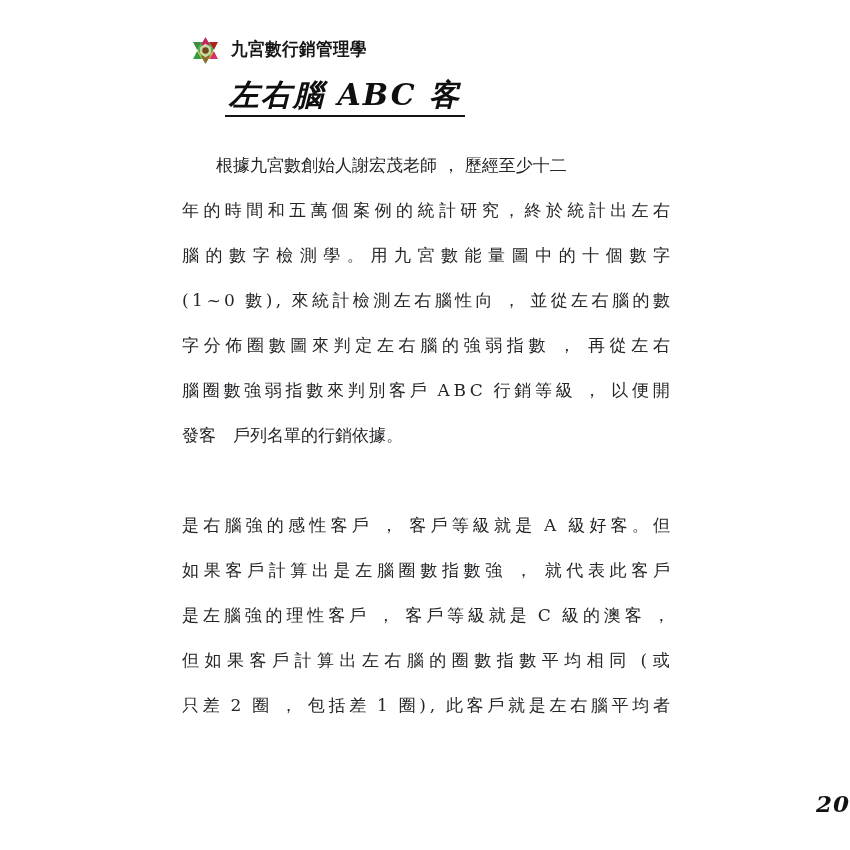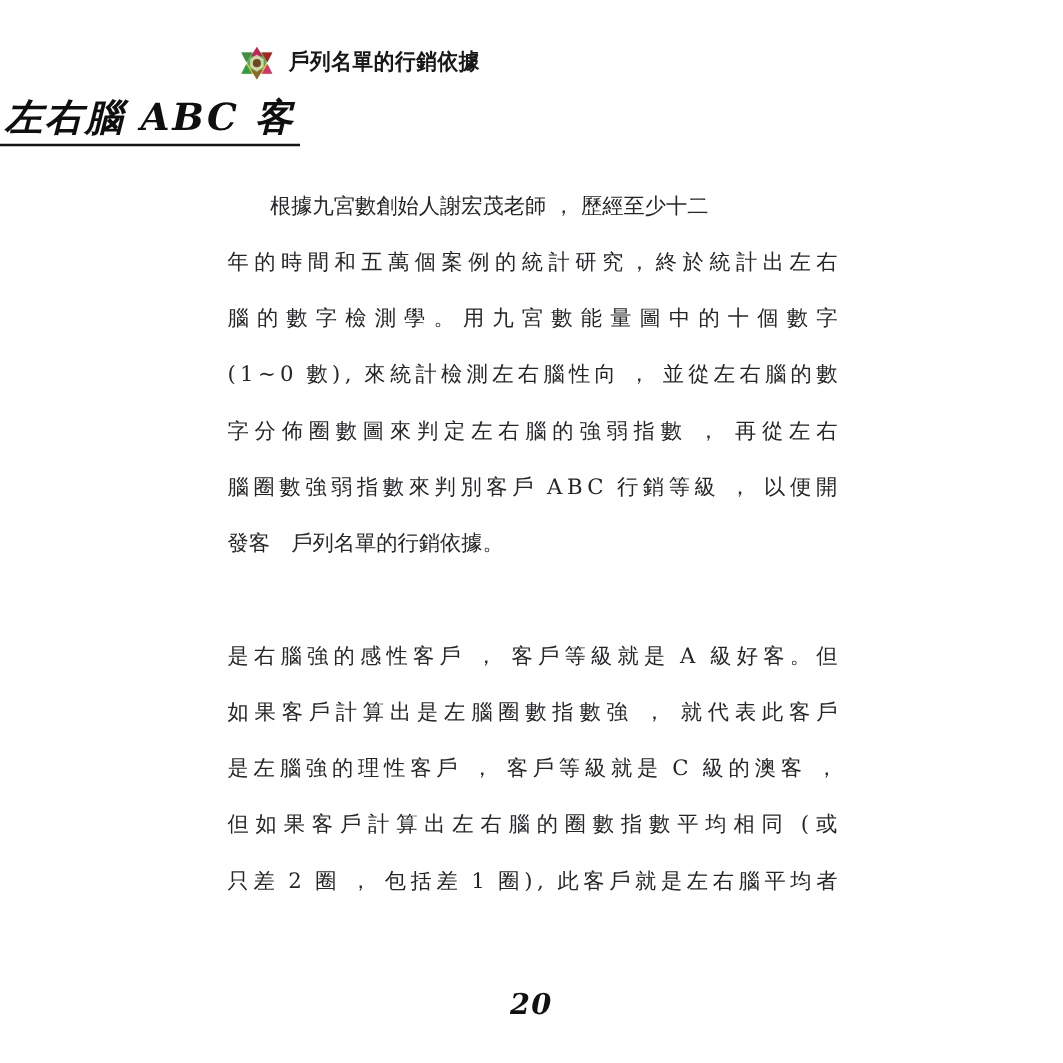--- a/index.html
+++ b/index.html
@@ -55,20 +55,21 @@
     transform: scaleY(1.08);
     transform-origin: left center;
   }
 
   
   .article-title {
     position: absolute;
     left: 0;
     top: 78px;
     width: 690px;
+    text-align: center;
   }
   .article-title .t-inner {
     display: inline-block;
     font-family: "DejaVu Serif", "Liberation Serif", serif;
     font-size: 30px;
     font-weight: bold;
     font-style: italic;
     letter-spacing: 2px;
     color: #0f0f0f;
     border-bottom: 2px solid #141414;
@@ -114,21 +115,21 @@
   .para-gap {
     height: 45px;
   }
 
   
   .folio {
     position: absolute;
     left: 0;
     top: 790px;
     width: 850px;
-    text-align: center;
+    text-align: right;
     font-family: "DejaVu Serif", "Liberation Serif", serif;
     font-size: 23px;
     font-weight: bold;
     font-style: italic;
     color: #111111;
     letter-spacing: 1px;
   }
 </style>
 </head>
 <body>
@@ -147,21 +148,21 @@
         <polygon points="36,31 25,31 31,21" fill="#d6336c"></polygon>
         <polygon points="4,31 9,21 15,31" fill="#2f9e44"></polygon>
         <polygon points="36,9 31,19 25,9" fill="#b02020"></polygon>
         <polygon points="4,9 15,9 9,19" fill="#3f8f3f"></polygon>
         <polygon points="20,37 14,27 26,27" fill="#8a6d2b"></polygon>
 
         <polygon points="20,11 27,16 27,24 20,29 13,24 13,16" fill="#f5e6c8" opacity="0.75"></polygon>
         <circle cx="20" cy="20" r="4.2" fill="#6b4a1e"></circle>
       </svg>
     </span>
-    <span class="header-title">戶列名單的行銷依據</span>
+    <span class="header-title">九宮數行銷管理學</span>
   </div>
 
   <div class="article-title">
     <span class="t-inner">左右腦 ABC 客</span>
   </div>
 
   <div class="body-block">
     <div id="para-1">
         <div class="tline plain indent">　　根據九宮數創始人謝宏茂老師 ， 歷經至少十二</div>
         <div class="tline just"><span>年</span><span>的</span><span>時</span><span>間</span><span>和</span><span>五</span><span>萬</span><span>個</span><span>案</span><span>例</span><span>的</span><span>統</span><span>計</span><span>研</span><span>究</span><span>，</span><span>終</span><span>於</span><span>統</span><span>計</span><span>出</span><span>左</span><span>右</span></div>

